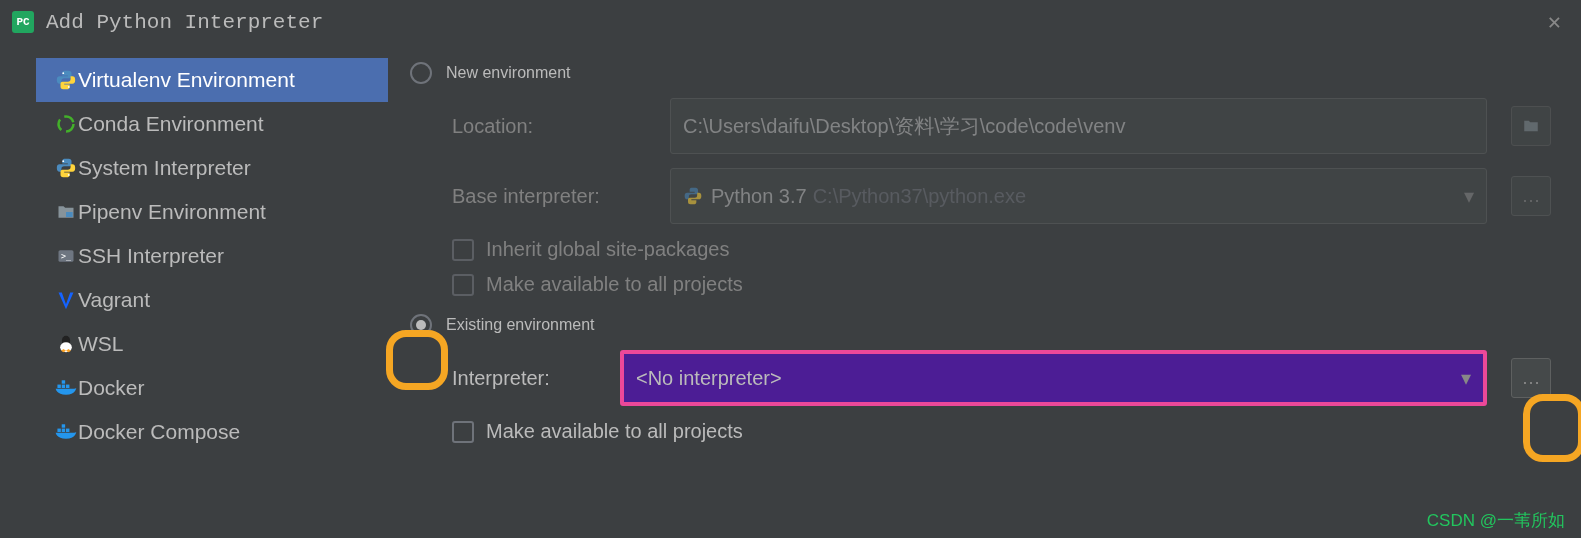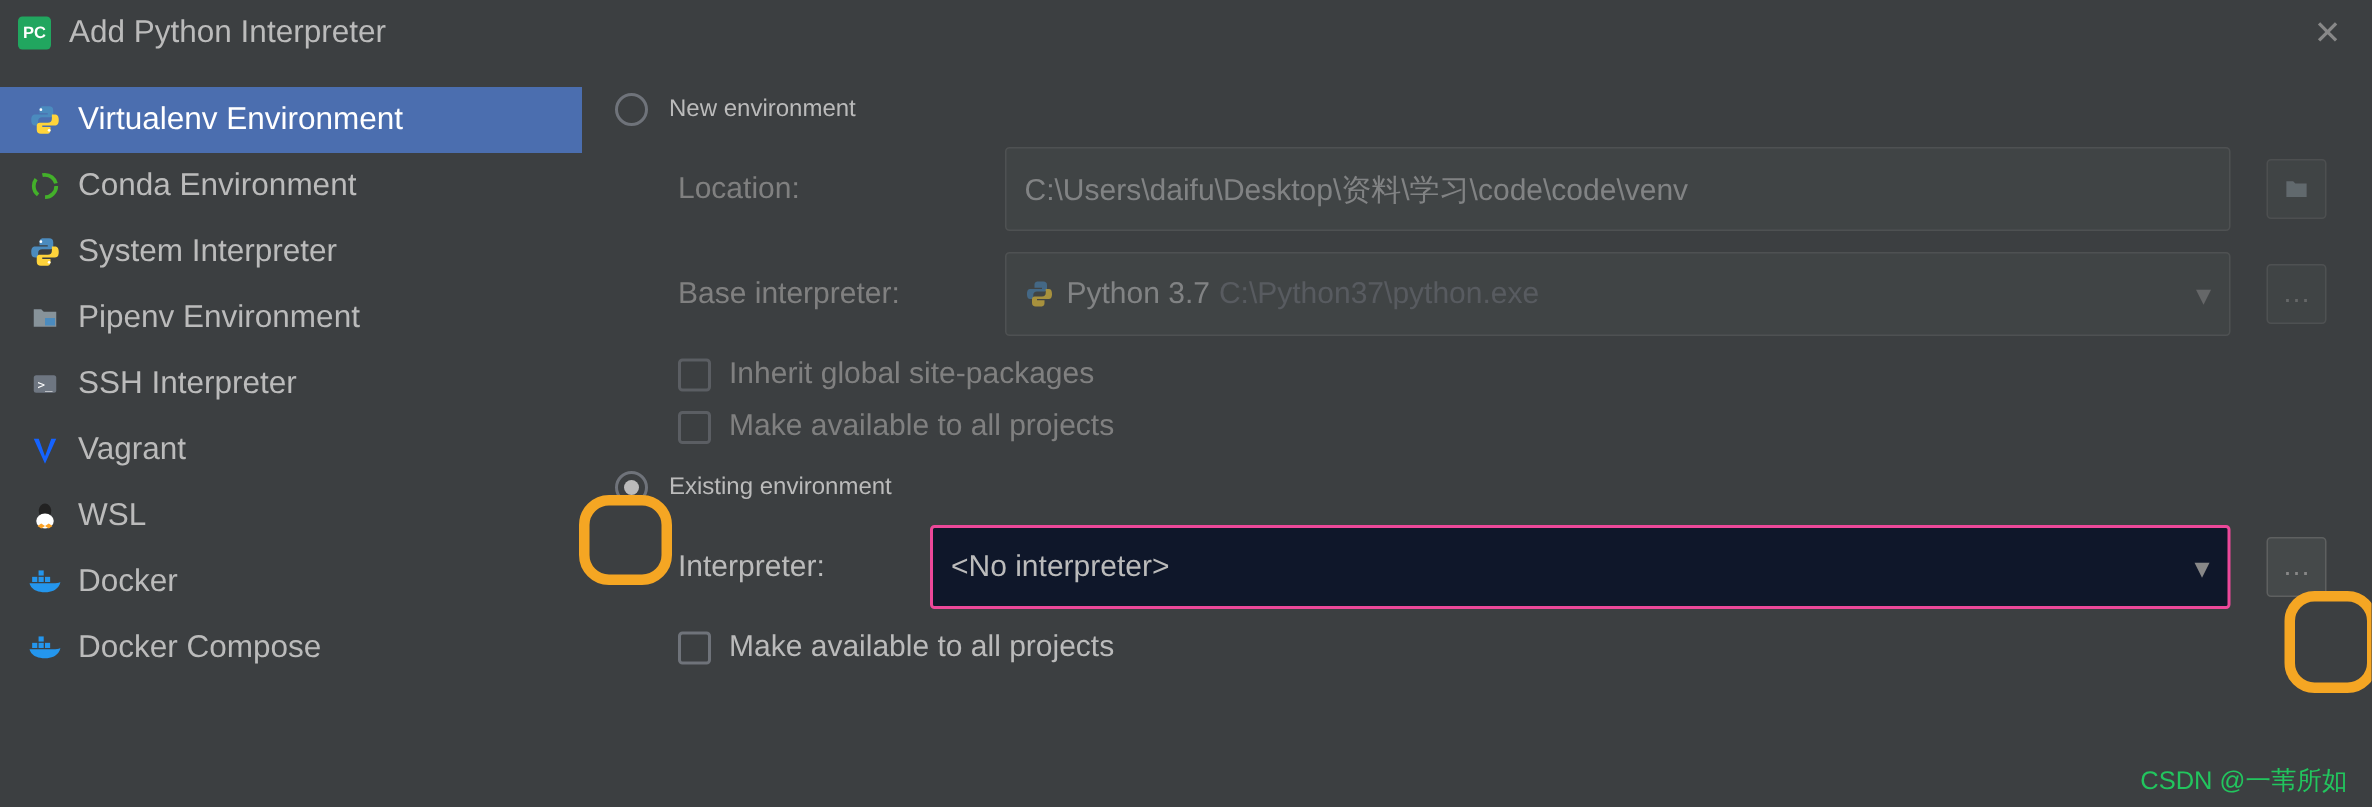--- a/index.html
+++ b/index.html
@@ -11,20 +11,21 @@
   width: 1581px;
   height: 538px;
   overflow: hidden;
   position: relative;
 }
 .titlebar {
   display: flex;
   align-items: center;
   padding: 8px 12px;
   height: 44px;
+  font-family: Liberation Mono, monospace;
 }
 .titlebar .app-icon {
   width: 22px; height: 22px;
   background: #21a65f;
   border-radius: 3px;
   display: flex;
   align-items: center;
   justify-content: center;
   font-size: 11px;
   font-weight: bold;
@@ -45,21 +46,21 @@
   background: #3c3f41;
   padding-top: 14px;
 }
 .sidebar-item {
   display: flex;
   align-items: center;
   padding: 10px 18px;
   cursor: pointer;
   color: #bbbbbb;
   font-size: 21px;
-  gap: 10px;
+  margin-left: 36px;
 }
 .sidebar-item.selected {
   background: #4b6eaf;
   color: #fff;
 }
 .sb-icon { width: 24px; height: 24px; display:flex; align-items:center; justify-content:center; flex-shrink:0; }
 
 .content {
   flex: 1;
   padding: 18px 30px 10px 22px;
@@ -110,22 +111,22 @@
   color: #bbbbbb;
   padding: 0 12px;
   display: flex;
   align-items: center;
   font-size: 20px;
   position: relative;
 }
 .text-field.disabled { opacity: 0.55; }
 .text-field .ghost { color: #6f737a; margin-left: 6px; }
 .text-field.active-dd {
-  border: 2px solid #ec4899;
-  background: #0f172a;
+  border: 4px solid #ec4899;
+  background: #4c1d95;
 }
 .folder-btn, .browse-btn {
   width: 40px; height: 40px;
   background: #45494a;
   border: 1px solid #5e6060;
   border-radius: 3px;
   display: flex; align-items:center; justify-content:center;
   color: #888;
   cursor: pointer;
   margin-left: 6px;

